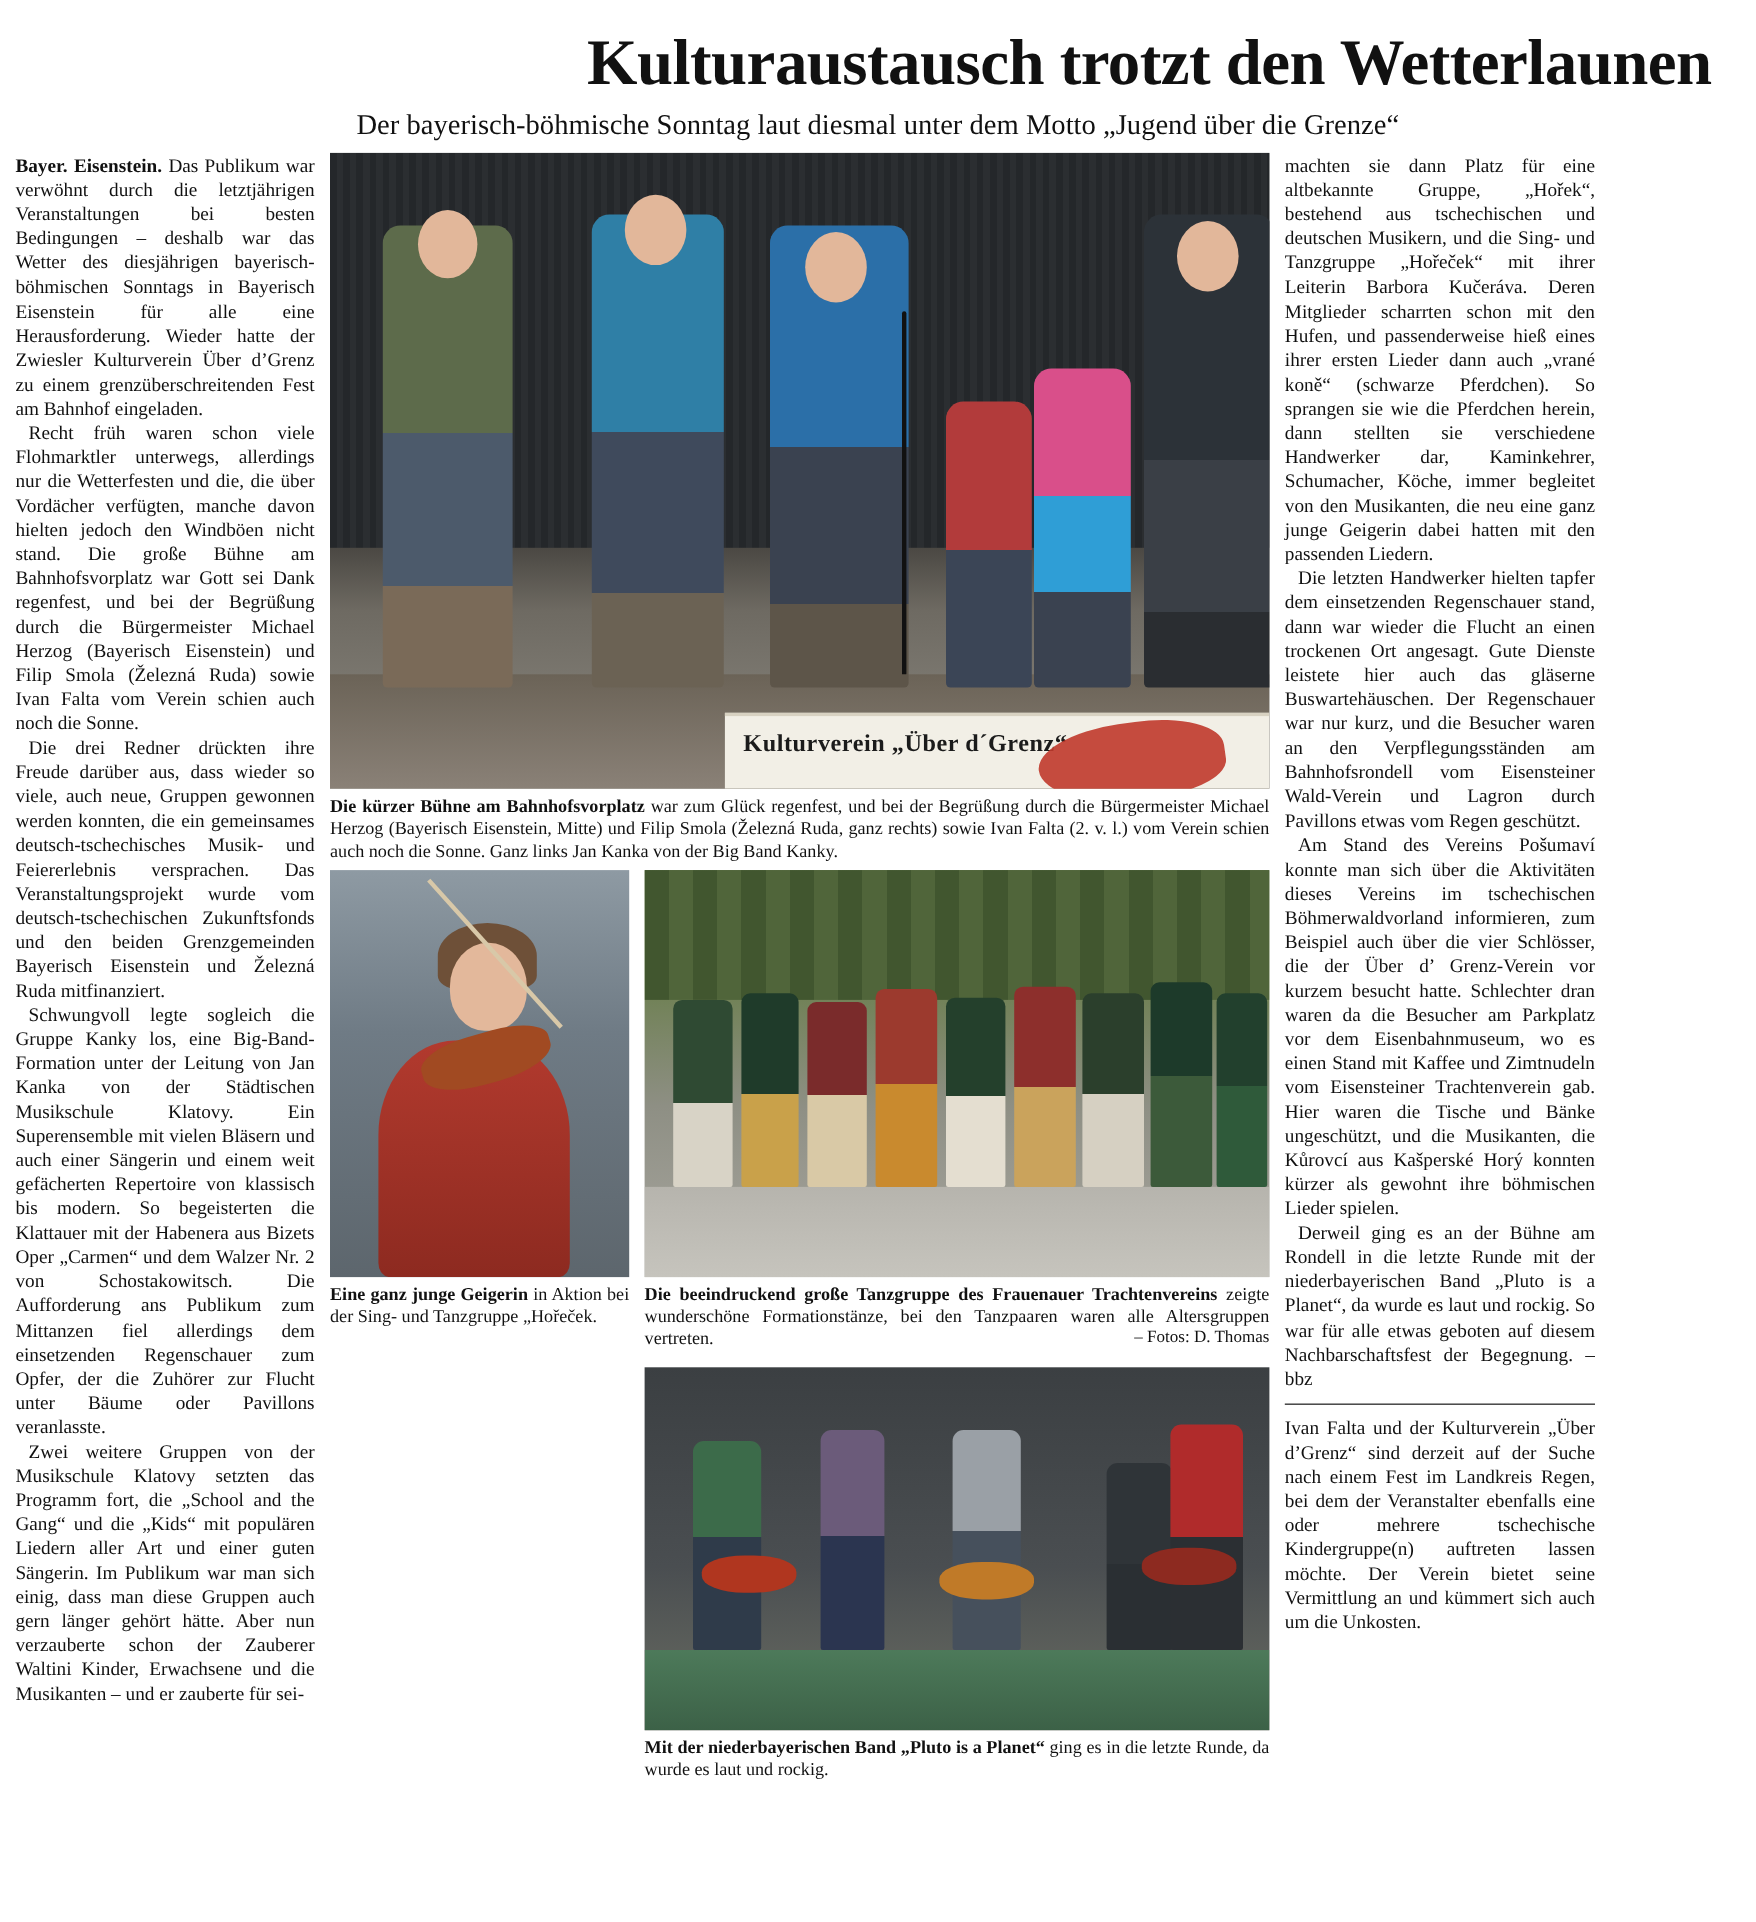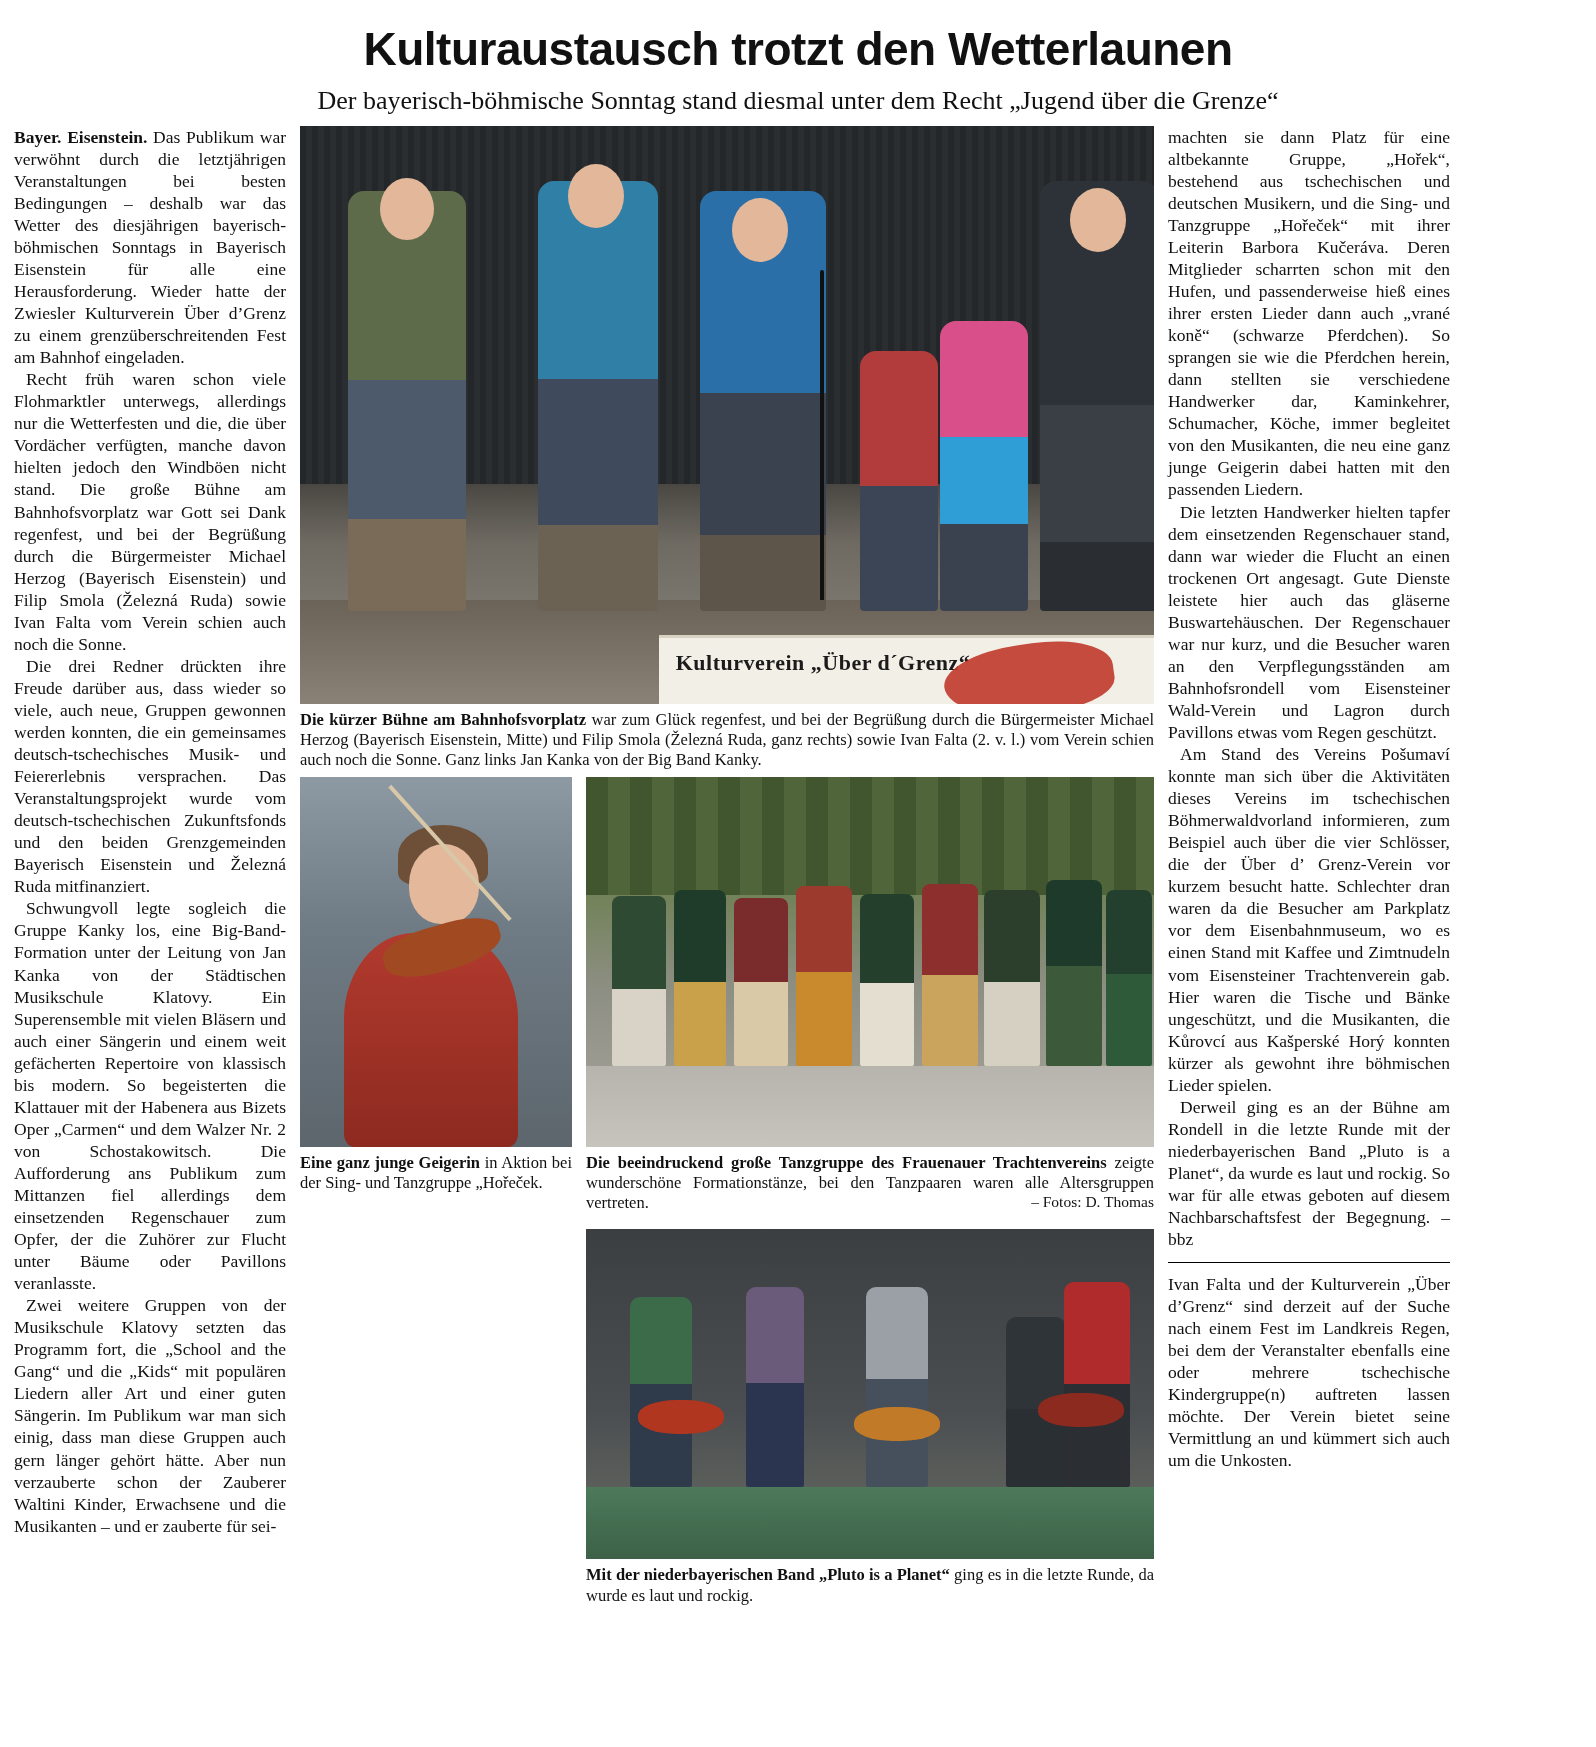--- a/index.html
+++ b/index.html
@@ -17,24 +17,24 @@
   .page {
     position: relative;
     width: 1596px;
     height: 1747px;
     padding: 0;
     box-sizing: border-box;
   }
 
   
   .headline {
-    text-align: center;
-    font-family: Liberation Sans, sans-serif;
+    text-align: right;
+    font-family: Liberation Serif, serif;
     font-weight: bold;
-    font-size: 46px;
+    font-size: 59px;
     line-height: 1.04;
     letter-spacing: -0.5px;
     margin: 26px 40px 0 40px;
   }
   .subhead {
     text-align: center;
     font-family: "Liberation Serif", serif;
     font-size: 26px;
     line-height: 1.15;
     margin: 12px 60px 10px 60px;
@@ -201,21 +201,21 @@
   .tail {
     margin-top: 10px;
   }
 </style>
 </head>
 <body>
 
 <div class="page">
 
   <h1 class="headline">Kulturaustausch trotzt den Wetterlaunen</h1>
-  <div class="subhead">Der bayerisch-böhmische Sonntag stand diesmal unter dem Recht „Jugend über die Grenze“</div>
+  <div class="subhead">Der bayerisch-böhmische Sonntag laut diesmal unter dem Motto „Jugend über die Grenze“</div>
 
   <div class="layout">
 
     <div class="col">
       <p class="first"><span class="lead">Bayer. Eisenstein.</span><span> Das Publikum war verwöhnt durch die letztjährigen Veranstaltungen bei besten Bedingungen – deshalb war das Wetter des diesjährigen bayerisch-böhmischen Sonntags in Bayerisch Eisenstein für alle eine Herausforderung. Wieder hatte der Zwiesler Kulturverein Über d’Grenz zu einem grenzüberschreitenden Fest am Bahnhof eingeladen.</span></p>
       <p>Recht früh waren schon viele Flohmarktler unterwegs, allerdings nur die Wetterfesten und die, die über Vordächer verfügten, manche davon hielten jedoch den Windböen nicht stand. Die große Bühne am Bahnhofsvorplatz war Gott sei Dank regenfest, und bei der Begrüßung durch die Bürgermeister Michael Herzog (Bayerisch Eisenstein) und Filip Smola (Železná Ruda) sowie Ivan Falta vom Verein schien auch noch die Sonne.</p>
       <p>Die drei Redner drückten ihre Freude darüber aus, dass wieder so viele, auch neue, Gruppen gewonnen werden konnten, die ein gemeinsames deutsch-tschechisches Musik- und Feiererlebnis versprachen. Das Veranstaltungsprojekt wurde vom deutsch-tschechischen Zukunftsfonds und den beiden Grenzgemeinden Bayerisch Eisenstein und Železná Ruda mitfinanziert.</p>
       <p>Schwungvoll legte sogleich die Gruppe Kanky los, eine Big-Band-Formation unter der Leitung von Jan Kanka von der Städtischen Musikschule Klatovy. Ein Superensemble mit vielen Bläsern und auch einer Sängerin und einem weit gefächerten Repertoire von klassisch bis modern. So begeisterten die Klattauer mit der Habenera aus Bizets Oper „Carmen“ und dem Walzer Nr. 2 von Schostakowitsch. Die Aufforderung ans Publikum zum Mittanzen fiel allerdings dem einsetzenden Regenschauer zum Opfer, der die Zuhörer zur Flucht unter Bäume oder Pavillons veranlasste.</p>
       <p>Zwei weitere Gruppen von der Musikschule Klatovy setzten das Programm fort, die „School and the Gang“ und die „Kids“ mit populären Liedern aller Art und einer guten Sängerin. Im Publikum war man sich einig, dass man diese Gruppen auch gern länger gehört hätte. Aber nun verzauberte schon der Zauberer Waltini Kinder, Erwachsene und die Musikanten – und er zauberte für sei-</p>
     </div>

